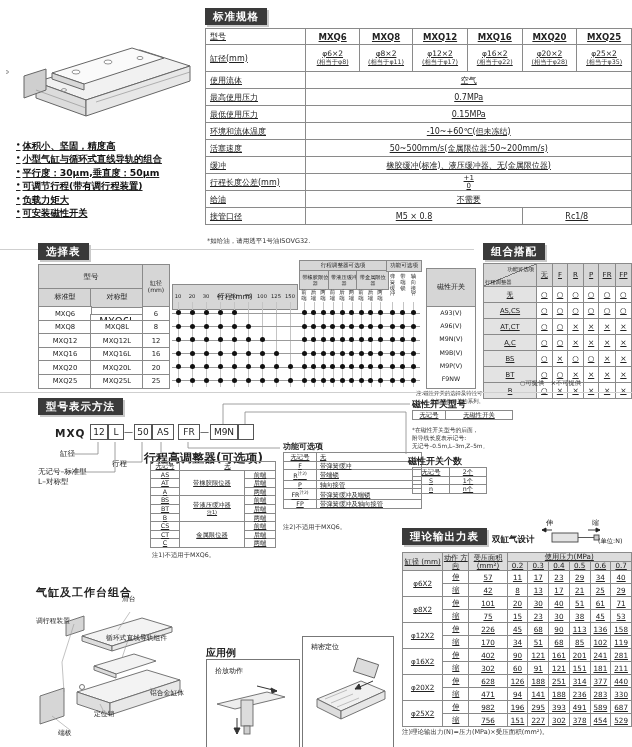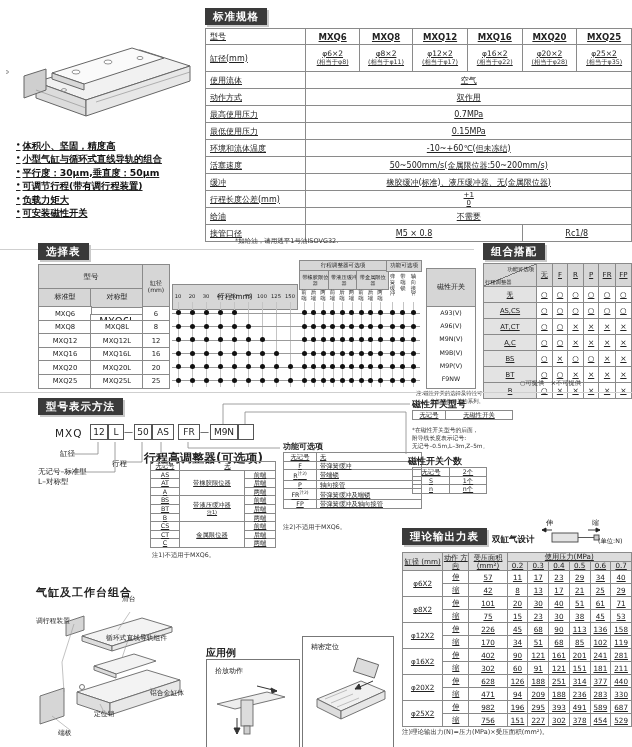--- a/index.html
+++ b/index.html
@@ -112,24 +112,20 @@
             <td class="bore">φ12×2<br><span class="eq">(相当于φ17)</span></td>
             <td class="bore">φ16×2<br><span class="eq">(相当于φ22)</span></td>
             <td class="bore">φ20×2<br><span class="eq">(相当于φ28)</span></td>
             <td class="bore">φ25×2<br><span class="eq">(相当于φ35)</span></td>
           </tr>
           <tr>
             <td class="lab">使用流体</td>
             <td class="val" colspan="6">空气</td>
           </tr>
           <tr>
-            <td class="lab">动作方式</td>
-            <td class="val" colspan="6">双作用</td>
-          </tr>
-          <tr>
             <td class="lab">最高使用压力</td>
             <td class="val" colspan="6">0.7MPa</td>
           </tr>
           <tr>
             <td class="lab">最低使用压力</td>
             <td class="val" colspan="6">0.15MPa</td>
           </tr>
           <tr>
             <td class="lab">环境和流体温度</td>
             <td class="val" colspan="6">-10~+60℃(但未冻结)</td>
@@ -156,21 +152,21 @@
             <td class="val" colspan="6">不需要</td>
           </tr>
           <tr>
             <td class="lab">接管口径</td>
             <td class="val" colspan="4">M5 × 0.8</td>
             <td class="val" colspan="2">Rc1/8</td>
           </tr>
         </tbody>
       </table>
     </div>
-  <div class="note" style="left:207px;top:237px;margin-left:28px;">*如给油，请用透平1号油ISOVG32.</div>
+  <div class="note" style="left:207px;top:237px;">*如给油，请用透平1号油ISOVG32.</div>
 
   <div class="abs" style="left:0;top:249px;width:474px;height:1px;background:#cfcfcf;"></div>
 
   <div class="sec-title" style="left:38px;top:243px;">选择表</div>
   <div class="abs" style="left:38px;top:260px;width:436px;height:136px;" id="selection">
       <div class="hcell" style="left: 0px; top: 4px; width: 104px; height: 24px; font-size: 7.5px;">型号</div>
       <div class="hcell" style="left: 0px; top: 28px; width: 52px; height: 18px;">标准型</div>
       <div class="hcell" style="left: 52px; top: 28px; width: 52px; height: 18px;">对称型</div>
       <div class="hcell" style="left: 104px; top: 4px; width: 26px; height: 42px; font-size: 6px;">缸径(mm)</div>
       <div class="hcell" style="left: 134px; top: 4px; width: 124px; height: 24px; font-size: 7.5px; margin-top: 20px;">行程(mm)</div>
@@ -486,21 +482,21 @@
         <polyline points="60,46 60,58 34,58"></polyline>
         <polyline points="77,46 77,76 30,76"></polyline>
         <polyline points="104,46 104,66 84,66"></polyline>
         <polyline points="123,46 123,58"></polyline>
         <polyline points="150,46 150,52 242,52"></polyline>
         <polyline points="185,32 185,8 372,8"></polyline>
         <polyline points="207,32 207,16 368,16 368,58"></polyline>
       </g>
     </svg>
   </div>
-  <div class="plainlab" style="left:55px;top:427px;font-size:10.5px;font-weight:normal;letter-spacing:1px;">MXQ</div>
+  <div class="plainlab" style="left:55px;top:427px;font-size:10.5px;font-weight:bold;letter-spacing:1px;">MXQ</div>
   <div id="code-boxes"></div>
   <div class="plainlab" style="left:60px;top:449px;font-size:7.5px;">缸径</div>
   <div class="plainlab" style="left:38px;top:467px;font-size:7.5px;">无记号–标准型</div>
   <div class="plainlab" style="left:38px;top:477px;font-size:7.5px;">L–对称型</div>
   <div class="plainlab" style="left:112px;top:459px;font-size:7.5px;">行程</div>
 
   <div class="plainlab" style="left:144px;top:450px;font-size:12px;font-weight:bold;">行程高调整器(可选项)</div>
   <div class="abs" style="left:150px;top:461px;" id="adjuster-table">
       <table class="mini">
         <tbody>
@@ -816,21 +812,21 @@
             <td>188</td>
             <td>251</td>
             <td>314</td>
             <td>377</td>
             <td>440</td>
           </tr>
           <tr>
             <td>缩</td>
             <td>471</td>
             <td>94</td>
-            <td>209</td>
+            <td>141</td>
             <td>188</td>
             <td>236</td>
             <td>283</td>
             <td>330</td>
           </tr>
           <tr>
             <td class="bore" rowspan="2">φ25X2</td>
             <td>伸</td>
             <td>982</td>
             <td>196</td>

